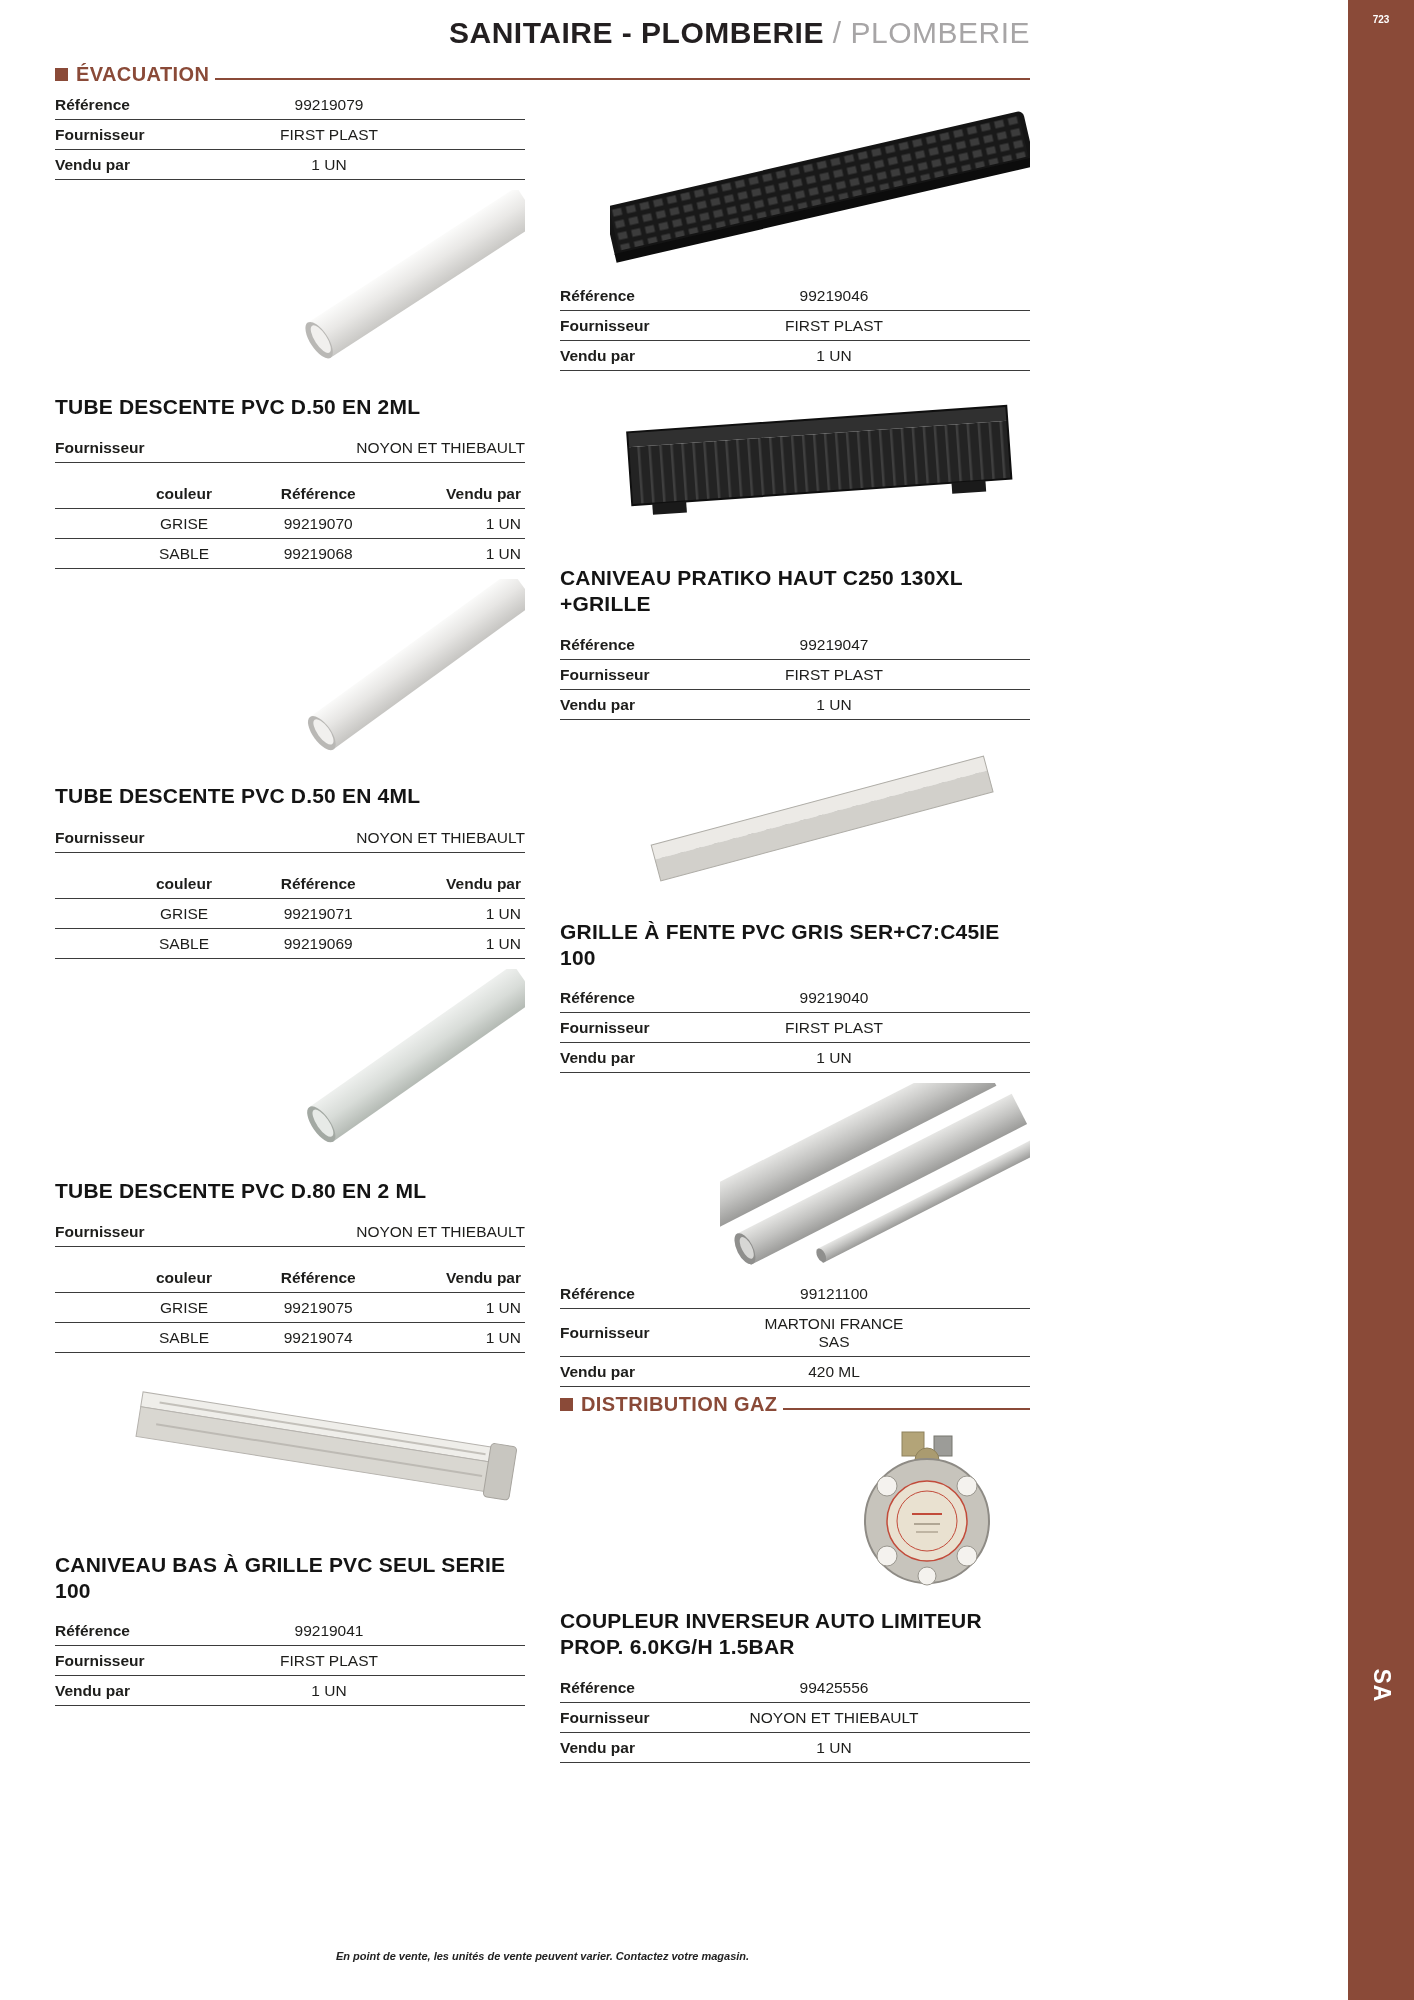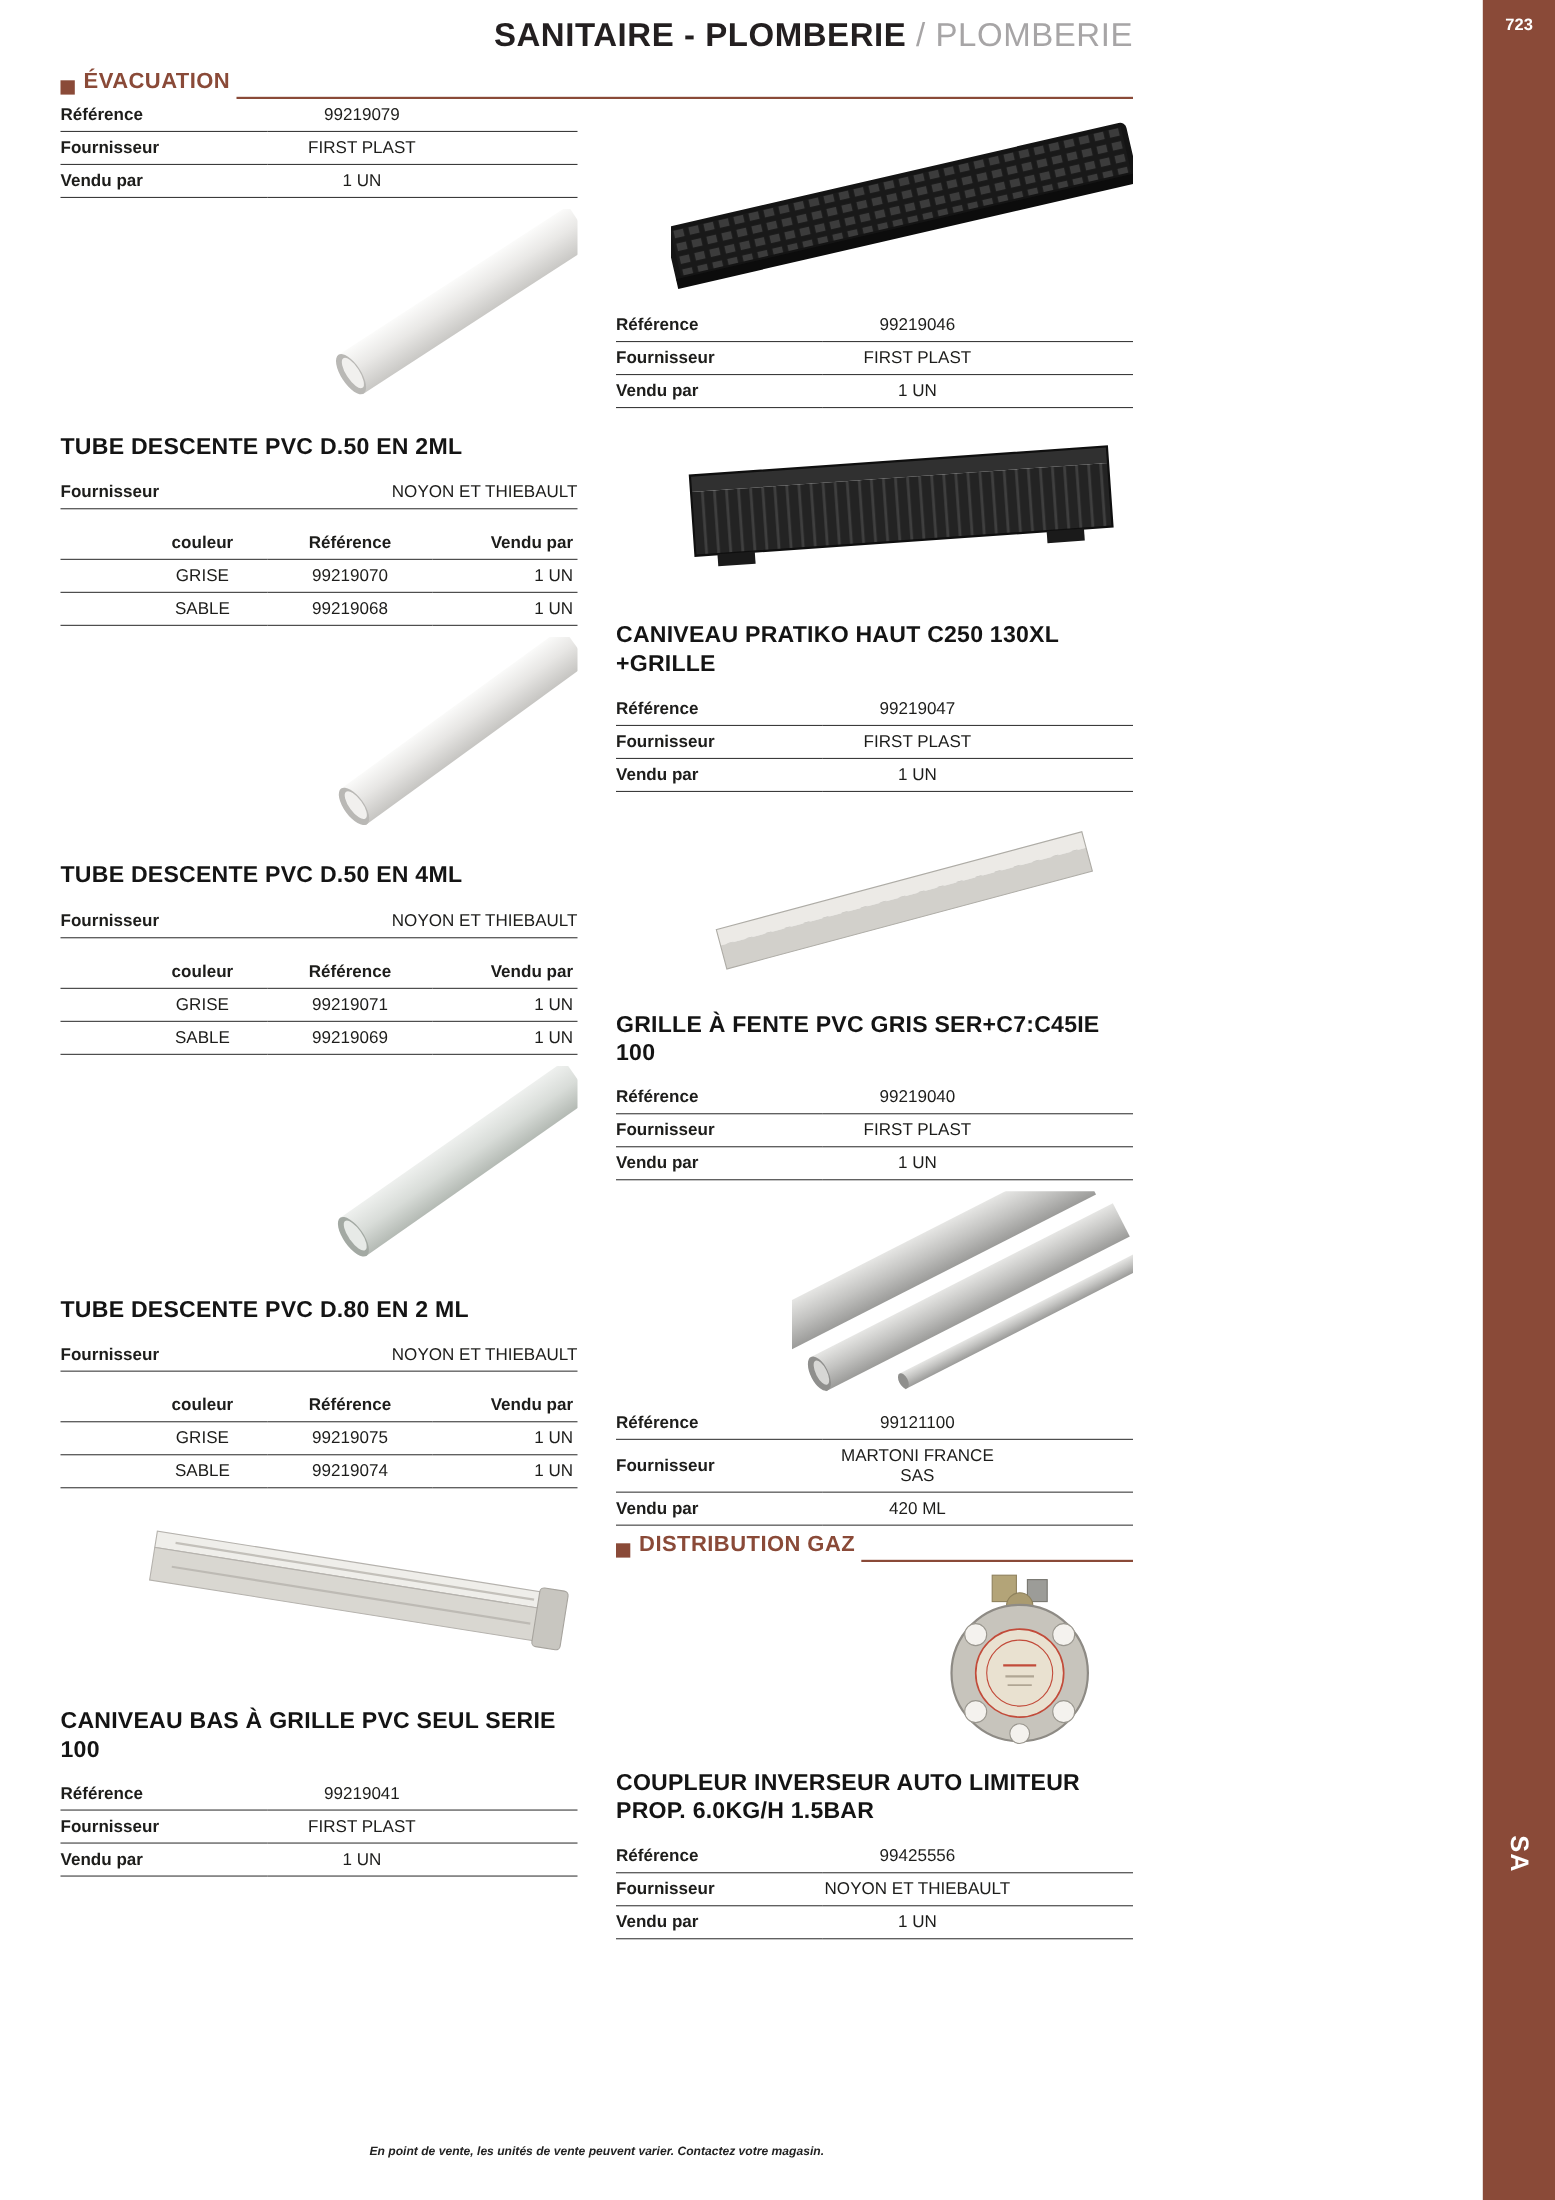--- a/index.html
+++ b/index.html
@@ -2,30 +2,30 @@
 <html><head>
 <meta charset="utf-8">
 <style>
   * { margin:0; padding:0; box-sizing:border-box; }
   html,body { background:#ffffff; }
   body { font-family:"Liberation Sans", sans-serif; color:#1d1d1b; }
   .page { position:relative; width:1414px; height:2000px; background:#fff; overflow:hidden; }
 
   
   .edgebar { position:absolute; right:0; top:0; width:66px; height:2000px; background:#8a4a38; }
-  .pagenum { position:absolute; top:14px; left:0; width:66px; text-align:center; color:#fff; font-weight:bold; font-size:15px; }
+  .pagenum { position:absolute; top:14px; left:0; width:66px; text-align:center; color:#fff; font-weight:bold; font-size:10px; }
   .tab-label { position:absolute; top:1672px; left:0; width:66px; text-align:center; color:#fff; font-weight:bold; font-size:23px; transform:rotate(90deg); letter-spacing:1px; }
 
   .content { position:absolute; left:55px; top:0; width:975px; }
 
   .page-header { text-align:right; padding-top:16px; font-size:30px; letter-spacing:.5px; white-space:nowrap; }
   .ph-bold { font-weight:bold; color:#231f20; }
   .ph-light { color:#a7a5a6; font-weight:normal; }
 
-  .section-head { display:flex; align-items:flex-end; margin-top:13px; }
+  .section-head { display:flex; align-items:center; margin-top:13px; }
   .sec-sq { width:13px; height:13px; background:#8a4a38; margin-right:8px; flex:0 0 auto; }
   .sec-label { color:#8a4a38; font-weight:bold; font-size:20px; letter-spacing:.4px; white-space:nowrap; }
   .sec-rule { flex:1 1 auto; border-bottom:2px solid #8a4a38; height:2px; margin-left:6px; position:relative; top:4px; }
 
   .columns { display:flex; gap:35px; margin-top:4px; }
   .col { width:470px; }
 
   .prod-title { font-size:21px; font-weight:bold; color:#141414; margin:24px 0 12px; line-height:1.25; letter-spacing:.2px; }
   .col.right .prod-title { margin-top:14px; }
 

